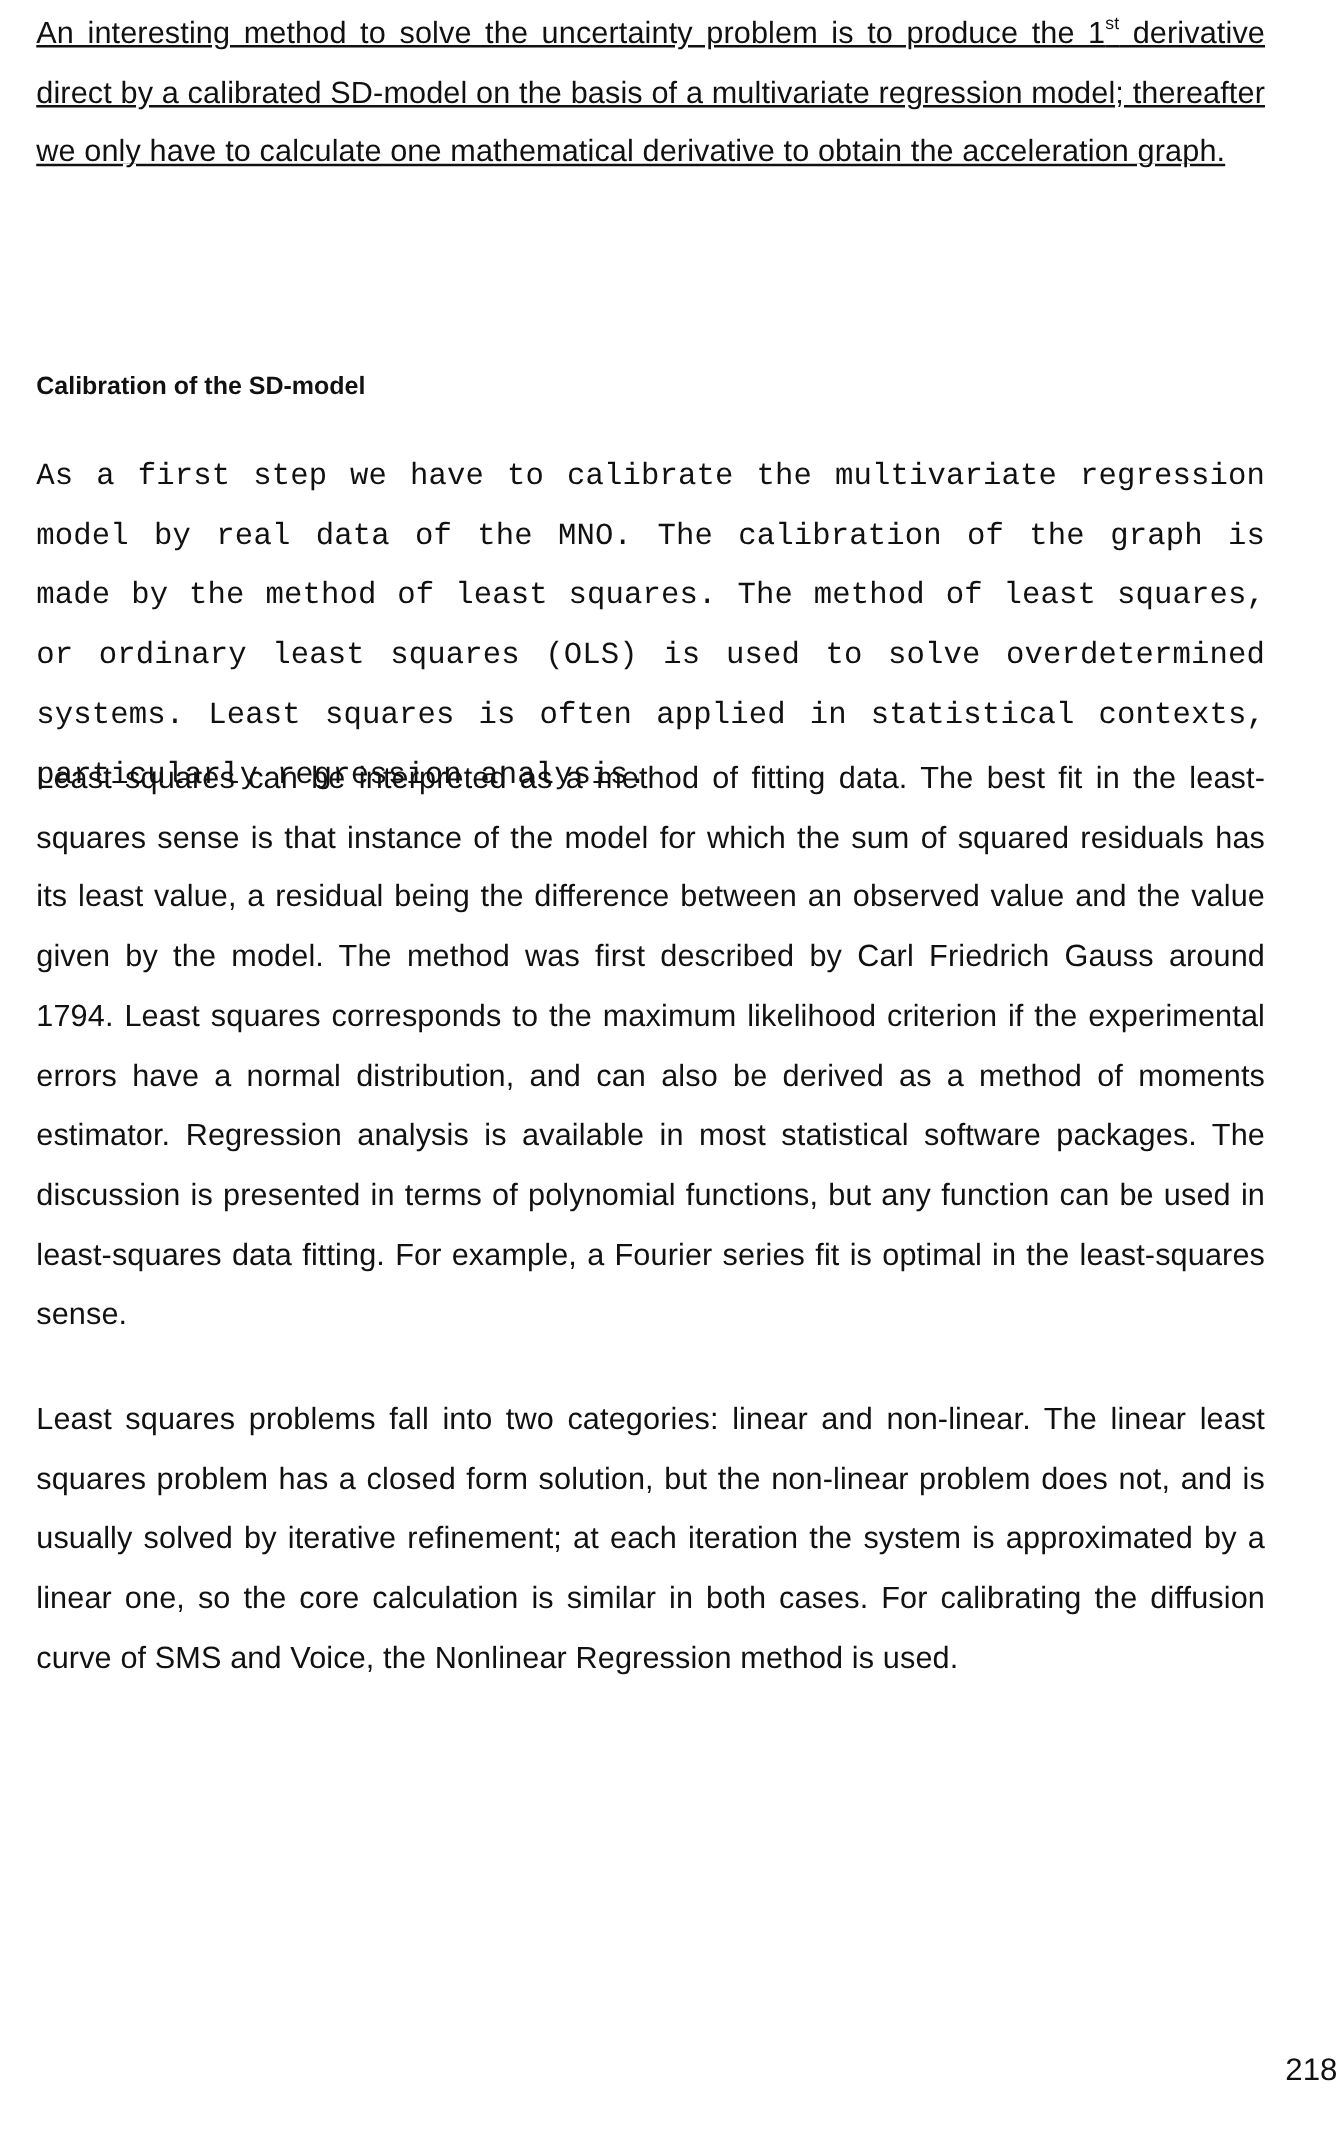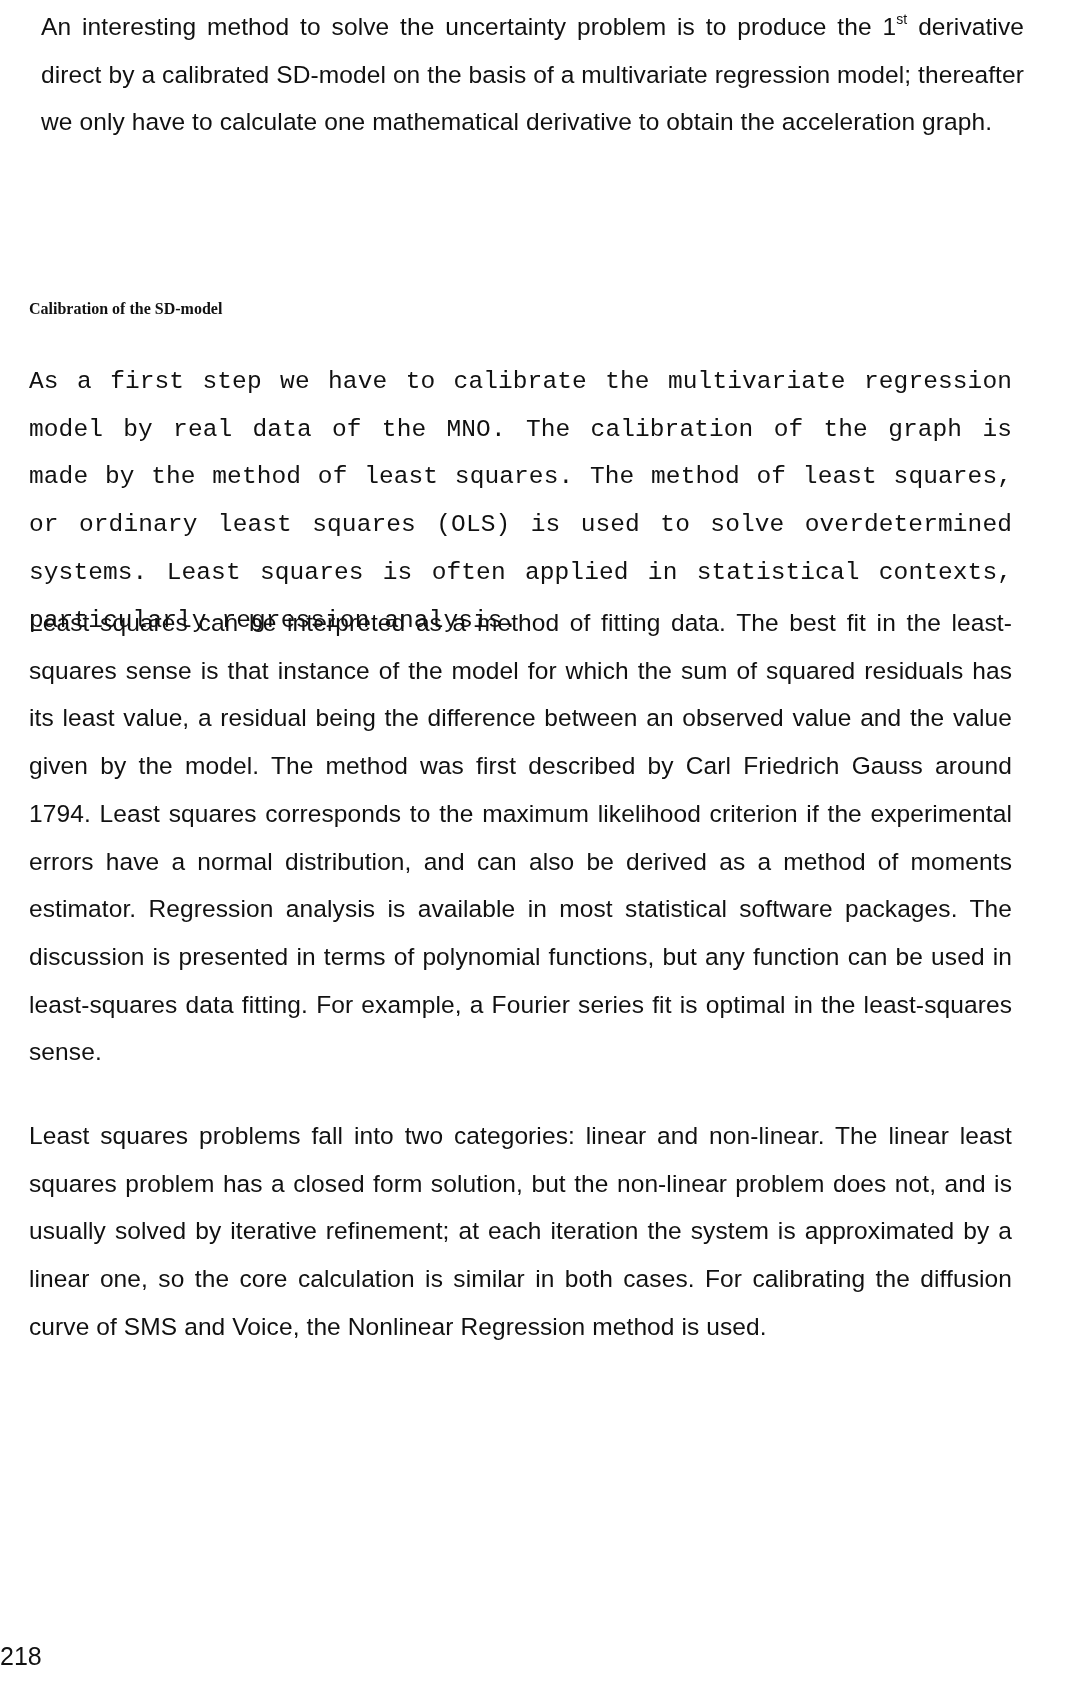--- a/index.html
+++ b/index.html
@@ -28,40 +28,39 @@
       margin: 0;
       letter-spacing: 0.1px;
     }
     .para sup {
       font-size: 14px;
       line-height: 0;
       vertical-align: super;
       position: relative;
       top: -2px;
     }
-    #p1 { position: absolute; top: 3px; left: 12px; width: 983px; }
+    #p1 { position: absolute; top: 3px; left: 0; width: 983px; text-decoration: underline; }
     #heading {
       position: absolute;
       top: 293px;
       left: 0;
-      font-size: 16px;
+      font-size: 20px;
       font-weight: bold;
       line-height: 32px;
       margin: 0;
-      font-family: Liberation Serif, serif;
     }
     #p2 { position: absolute; top: 358px; left: 0; width: 983px; font-family: Liberation Mono, monospace; }
     #p3 { position: absolute; top: 599px; left: 0; width: 983px; }
     #p4 { position: absolute; top: 1112px; left: 0; width: 983px; }
     .page-number {
       position: absolute;
       top: 1640px;
       left: 0;
       width: 1070px;
-      text-align: left;
+      text-align: right;
       font-size: 25px;
       line-height: 32px;
       color: #111111;
     }
   </style>
 </head>
 <body>
 
 <div class="page">
   <p class="para" id="p1"><span>An interesting method to solve the uncertainty problem is to produce the 1</span><sup>st</sup><span> derivative direct by a calibrated SD-model on the basis of a multivariate regression model; thereafter we only have to calculate one mathematical derivative to obtain the acceleration graph.</span></p>

